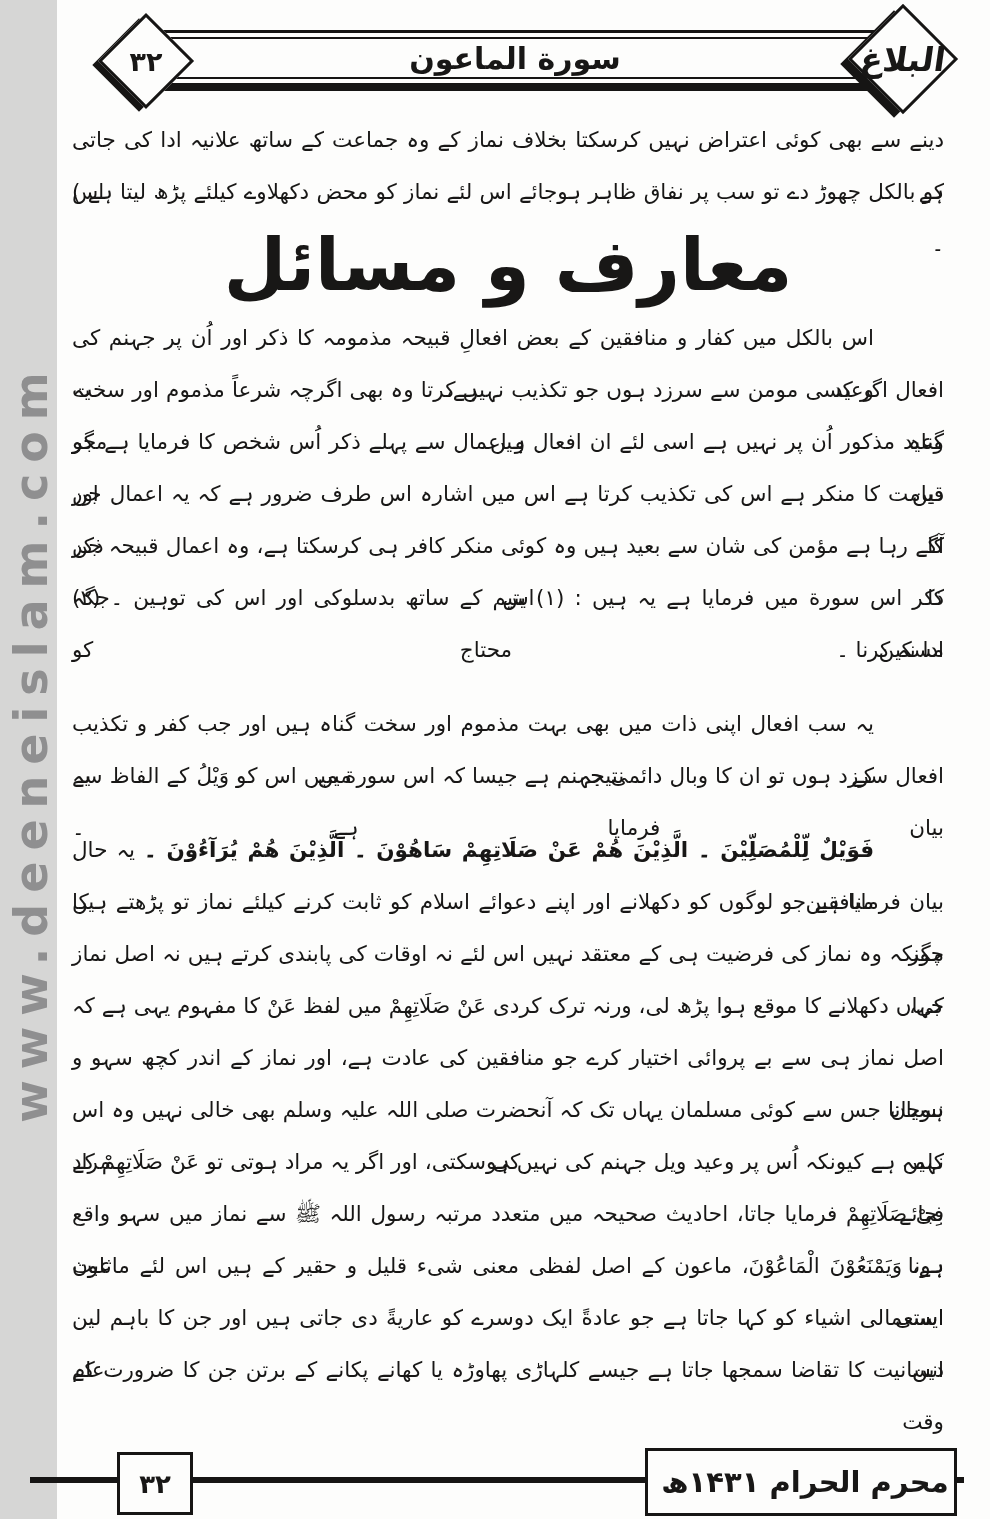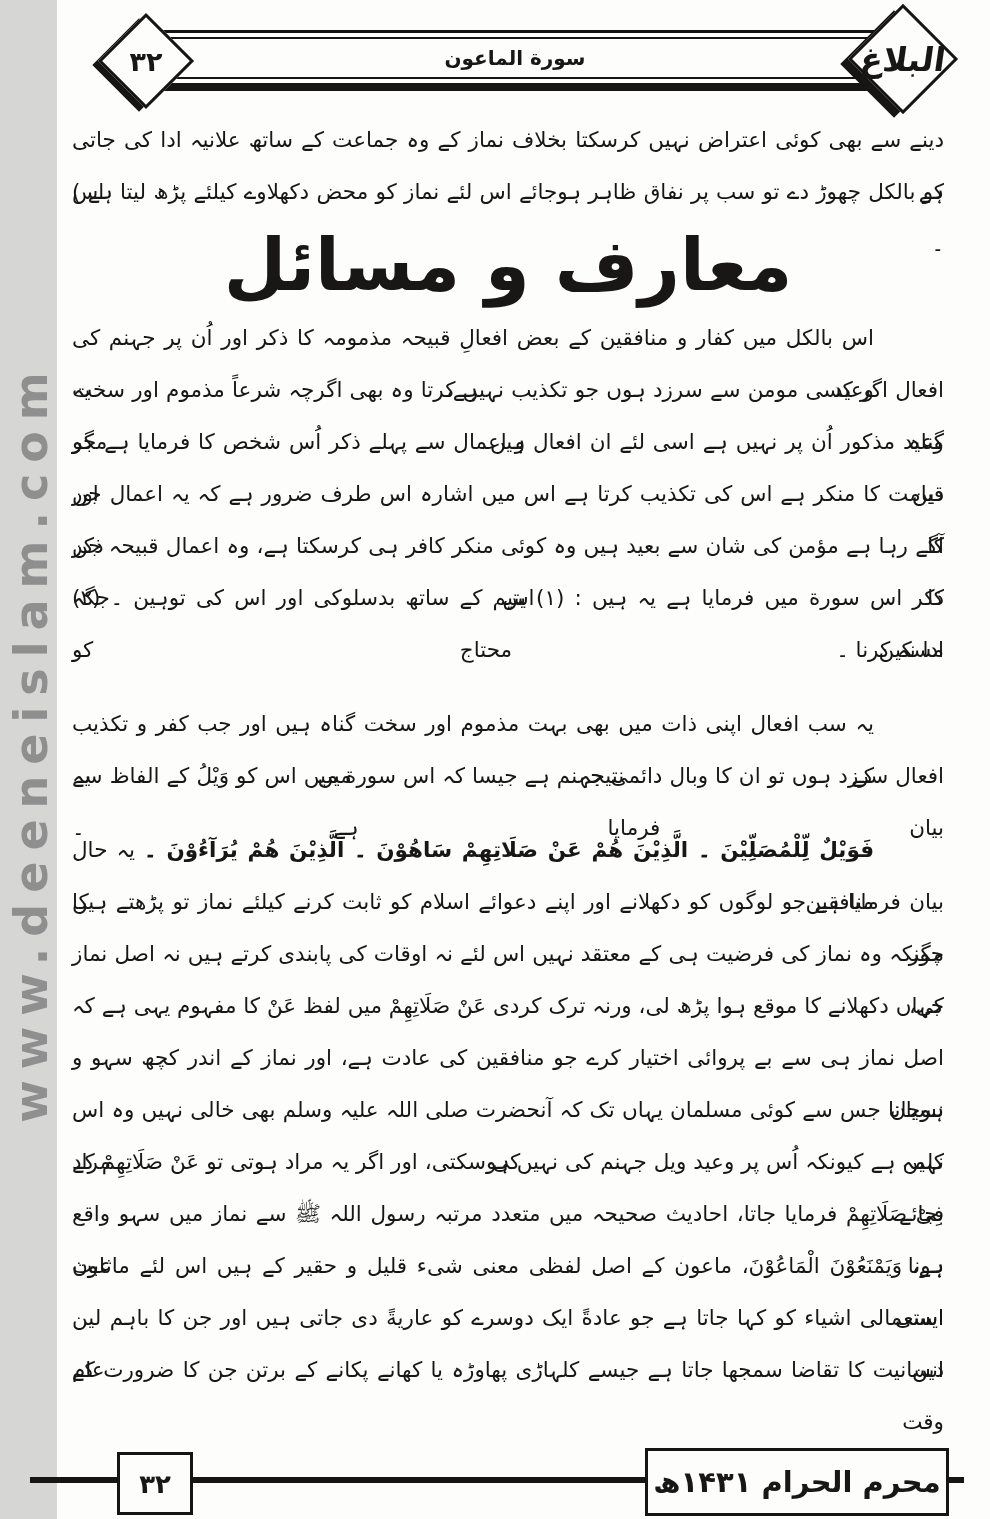--- a/index.html
+++ b/index.html
@@ -40,21 +40,21 @@
     background: #fdfdfc;
     box-shadow: 9px 9px 0 -4px #161514;
     display: flex; align-items: center; justify-content: center;
   }
   .header-bar::before {
     content: ""; position: absolute; inset: 4px 0;
     border-top: 2px solid #161514; border-bottom: 2px solid #161514;
   }
   .header-title {
     position: relative; z-index: 2;
-    font-size: 20px; font-weight: bold;
+    font-size: 30px; font-weight: bold;
     direction: rtl;
   }
   .dmd-wrap { position: absolute; }
   .dmd-left  { left: 96px;  top: 14px; width: 98px; height: 98px; }
   .dmd-right { left: 844px; top: 6px;  width: 116px; height: 110px; }
   .dmd-shadow {
     position: absolute; background: #161514;
     transform: rotate(45deg);
   }
   .dmd-left .dmd-shadow  { left: 10px; top: 18px; width: 66px; height: 66px; }
@@ -115,20 +115,21 @@
     z-index: 2;
   }
   .footer-datebox {
     position: absolute; left: 645px; top: 1448px;
     width: 298px; height: 62px;
     background: #fdfdfc; border: 3px solid #161514;
     display: flex; align-items: center; justify-content: center;
     font-size: 29px; font-weight: bold; direction: rtl;
     transform: none;
     z-index: 2;
+    padding-left: 8px;
   }
 </style>
 </head>
 <body>
 
 <div class="page">
 
   <div class="wm-strip">
     <div class="wm-text">www.deeneislam.com</div>
   </div>

